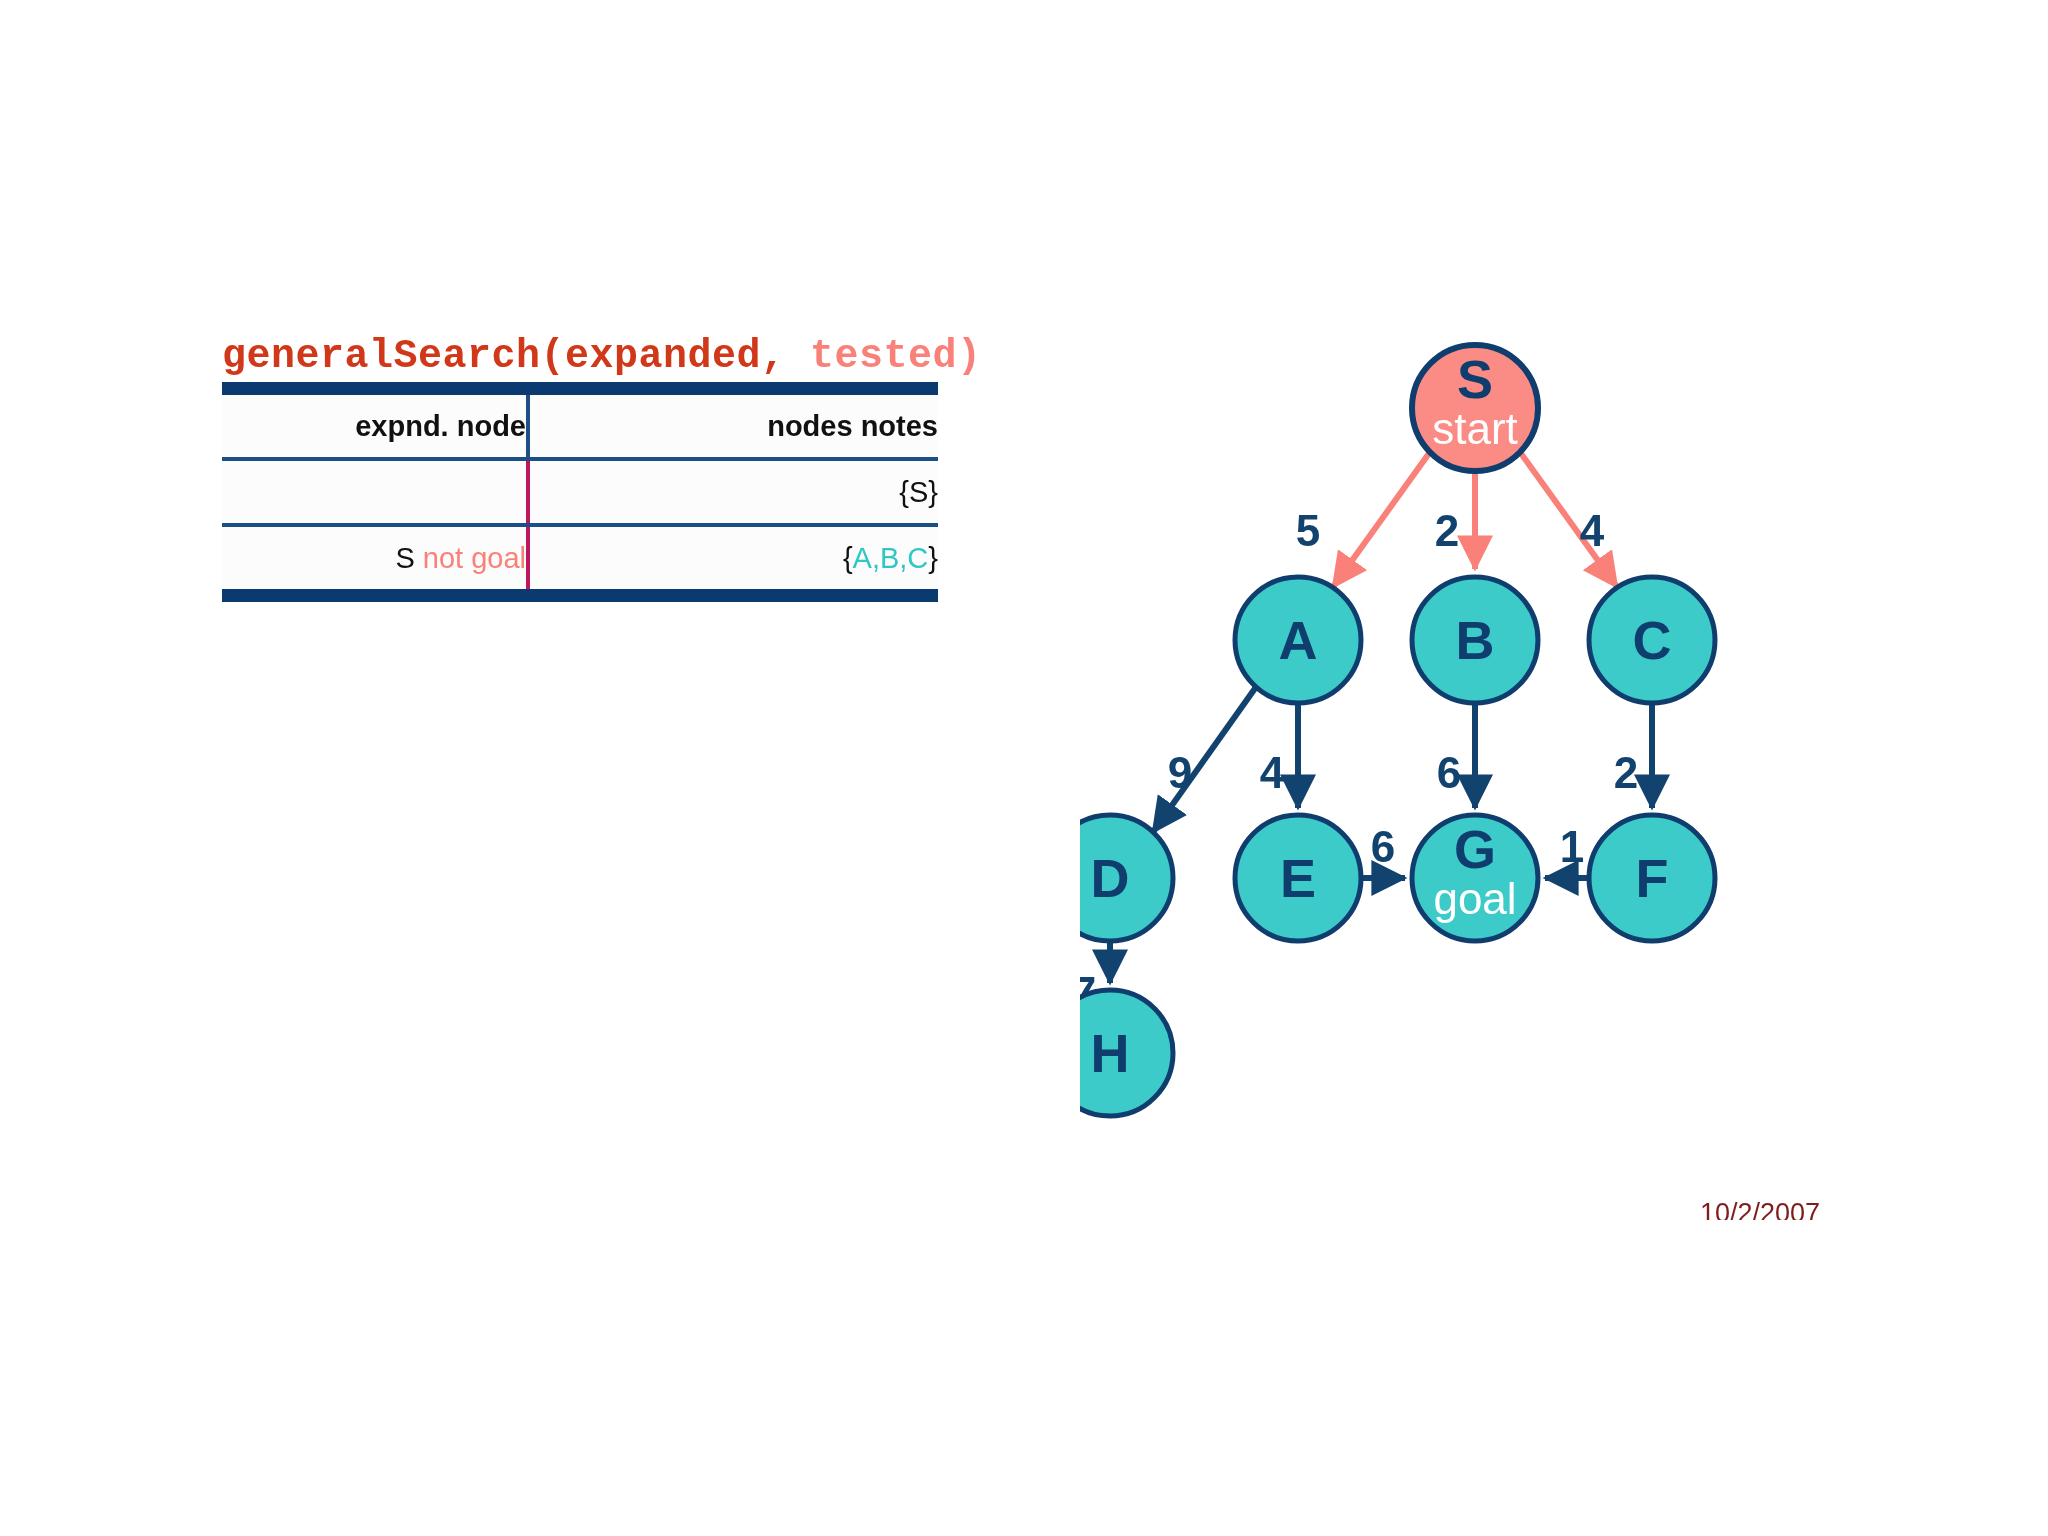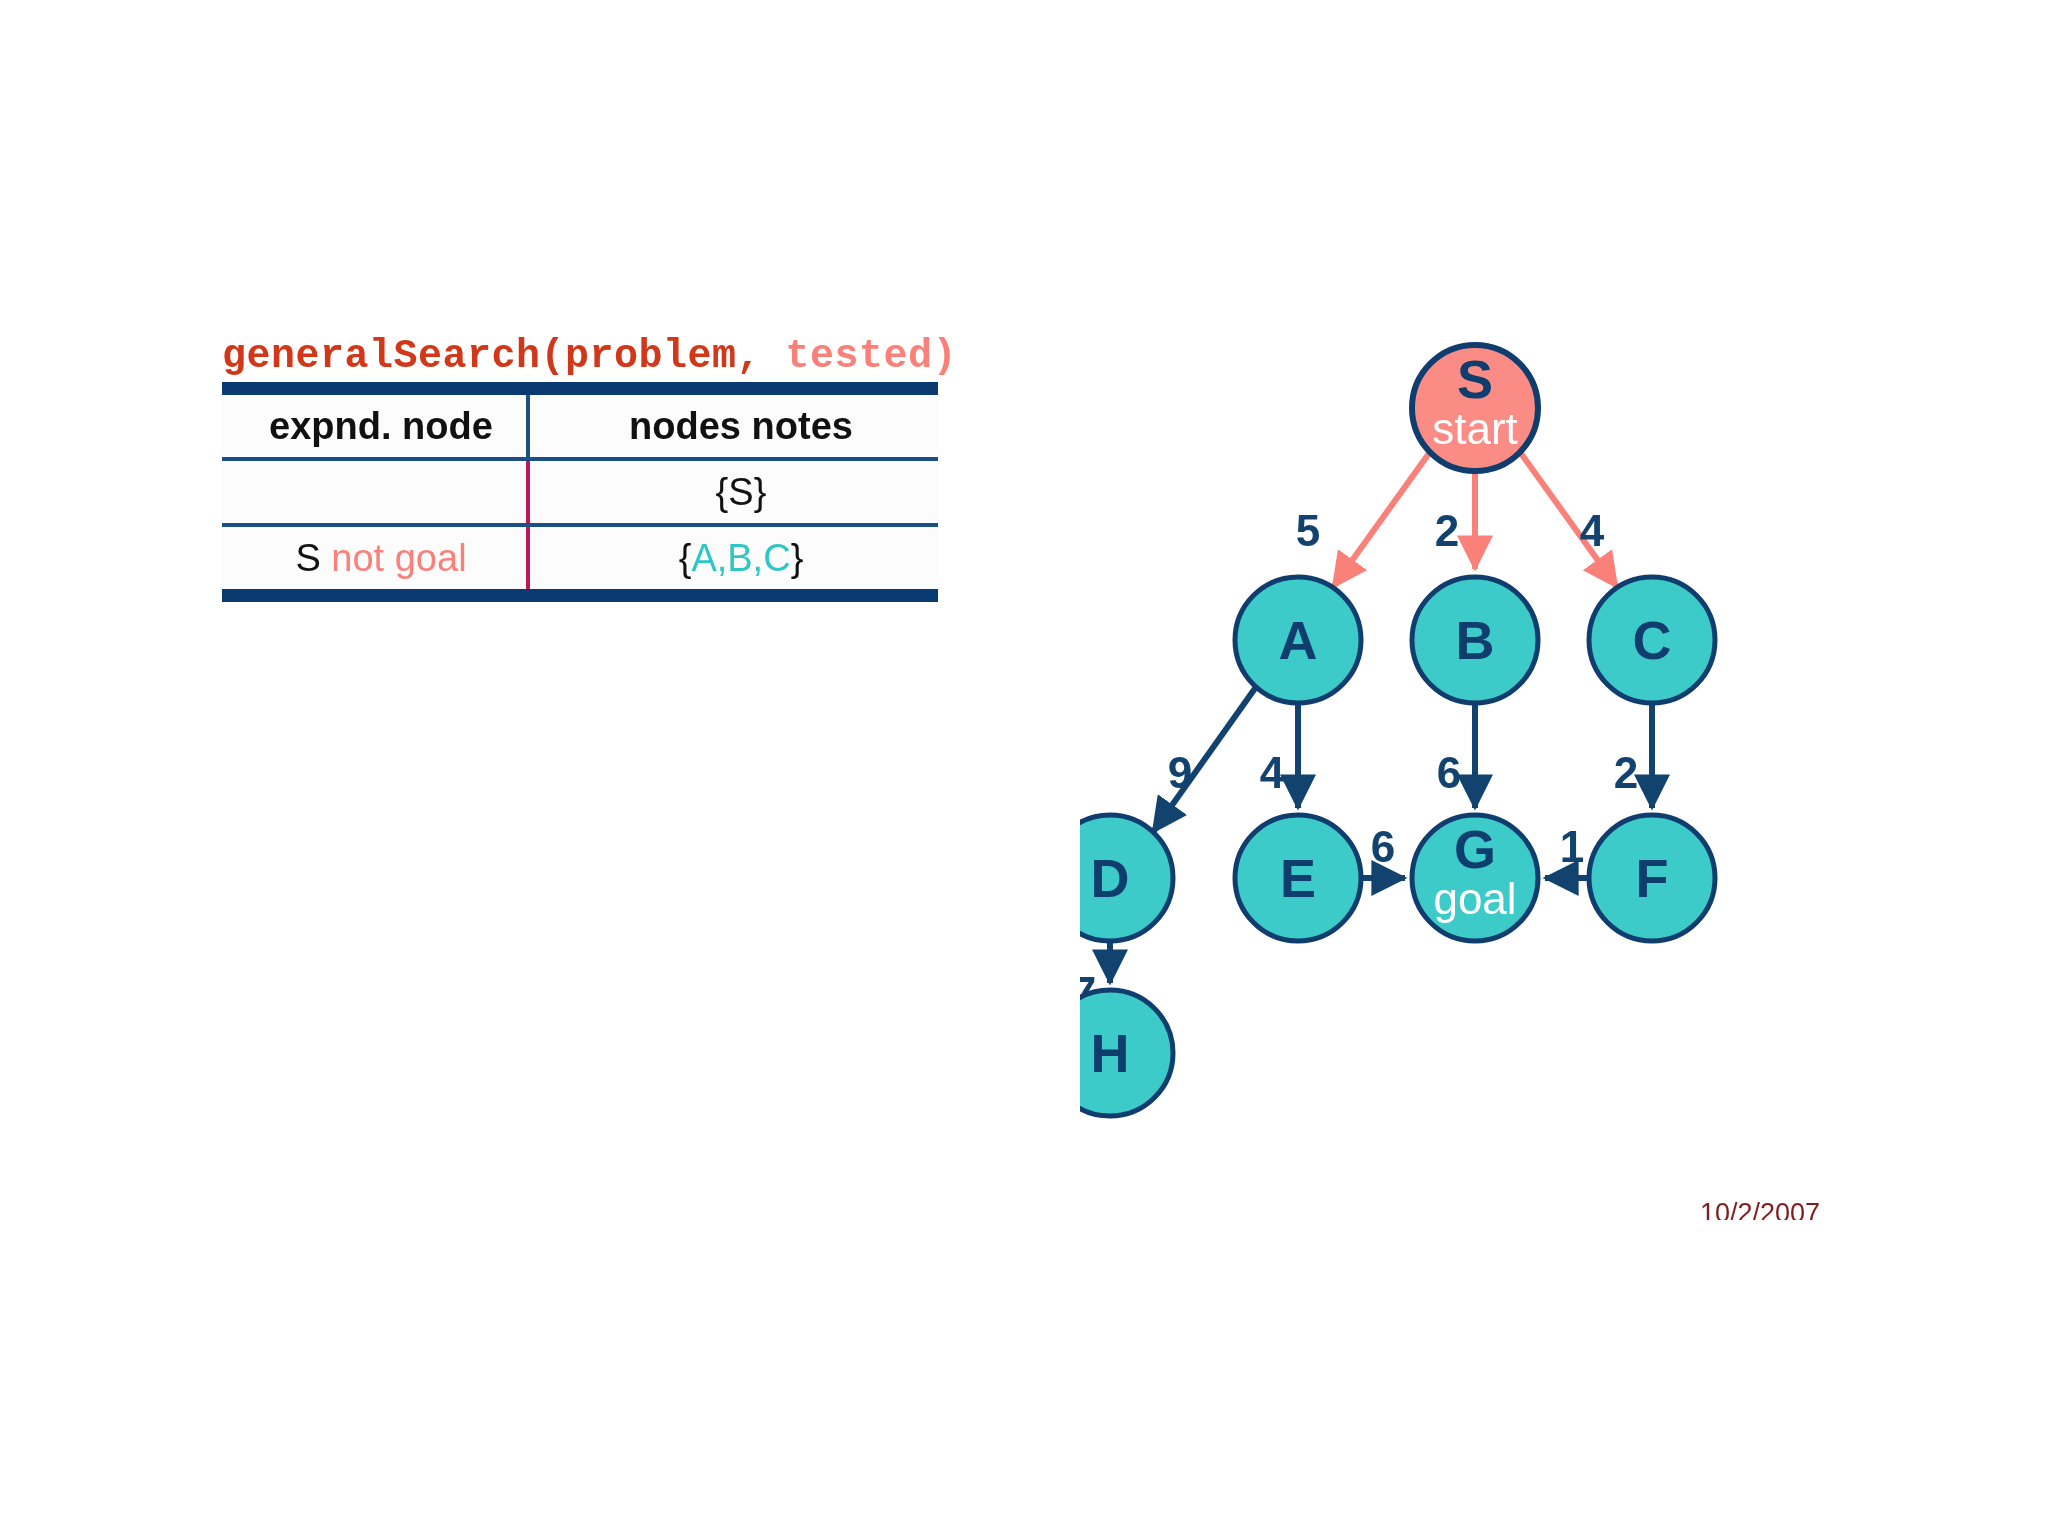--- a/index.html
+++ b/index.html
@@ -57,23 +57,23 @@
   #trace-table {
     border-collapse: collapse;
     width: 716px;
     table-layout: fixed;
     font-family: "Liberation Sans", sans-serif;
   }
   #trace-table col.c1 { width: 306px; }
   #trace-table col.c2 { width: 410px; }
 
   #trace-table th, #trace-table td {
-    text-align: center;
+    text-align: right;
     padding: 2px 0 2px 14px;
-    font-size: 38px;
+    font-size: 29px;
     color: #111111;
     vertical-align: middle;
     background: #FCFCFC;
   }
   #trace-table thead th {
     font-weight: bold;
     height: 58px;
     border-top: 13px solid #0B3A70;
     border-bottom: 4px solid #1B4F86;
   }
@@ -170,21 +170,21 @@
   }
 </style>
 </head>
 <body>
 
 <div id="slide">
 
   <div id="left-panel">
 
     <div id="code-title">
-      <span class="fn">generalSearch(problem,</span><span class="arg2"> tested)</span>
+      <span class="fn">generalSearch(expanded,</span><span class="arg2"> tested)</span>
     </div>
 
 
     <table id="trace-table">
       <colgroup>
           <col class="c1">
           <col class="c2">
         </colgroup>
       <thead>
         <tr>

